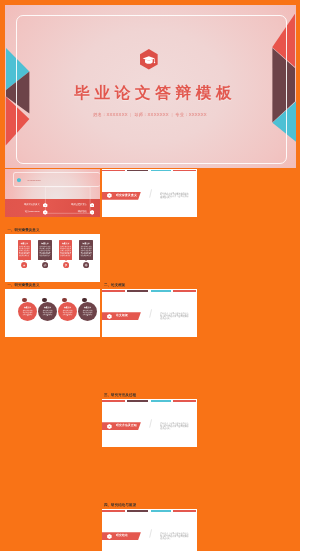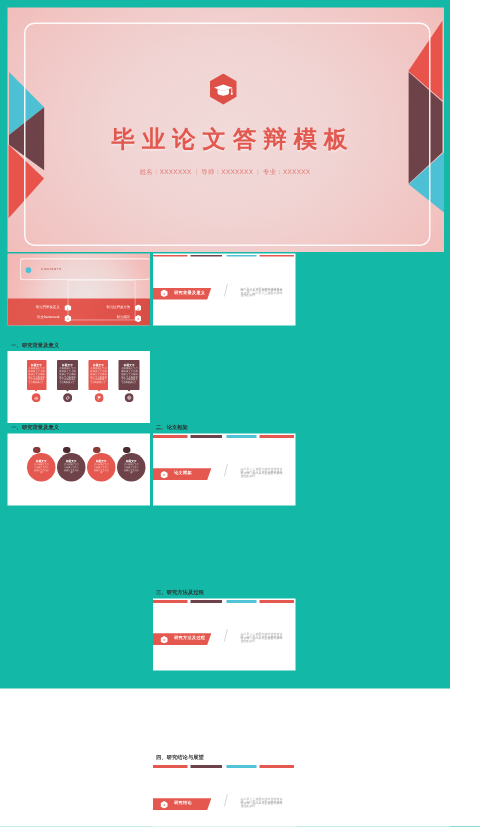--- a/index.html
+++ b/index.html
@@ -1,18 +1,18 @@
 <!DOCTYPE html>
 <html><head>
 <meta charset="utf-8">
 <style>
   * { margin:0; padding:0; box-sizing:border-box; }
   html,body { width:300px; height:551px; background:#ffffff; overflow:hidden; }
   body { font-family:"Liberation Sans","DejaVu Sans",sans-serif; -webkit-font-smoothing:antialiased; }
-  .page { position:relative; width:300px; height:459px; background:#14b8a6; }
+  .page { position:relative; width:300px; height:551px; background:#f97316; }
 
   
   .hero { position:absolute; left:4.5px; top:5px; width:291px; height:163px; overflow:hidden;
           background:
             radial-gradient(85% 115% at 50% 50%, #f1dad9 0%, #f0d4d3 30%, #f1c4c2 62%, #f2b2af 88%, #f2aeab 100%);
   }
   .hero-frame { position:absolute; left:11px; top:9.7px; right:8.8px; bottom:4.5px;
                 border:1px solid rgba(255,255,255,0.9); border-radius:7px; }
   svg.hero-deco { position:absolute; left:0; top:0; }
   svg.hero-logo { position:absolute; left:135.4px; top:44.4px; width:17.7px; height:20.6px; }

